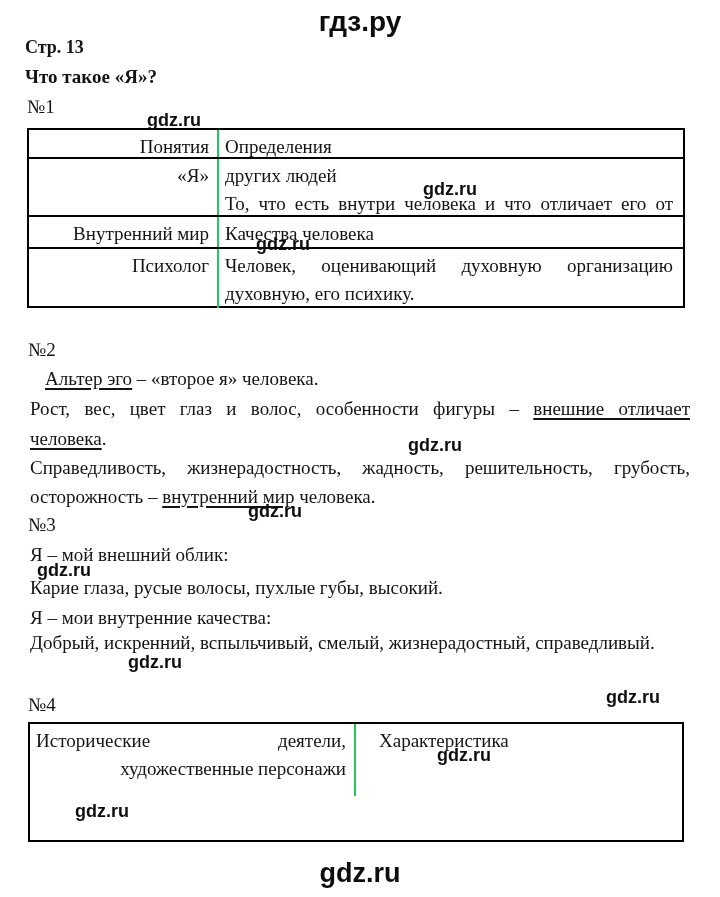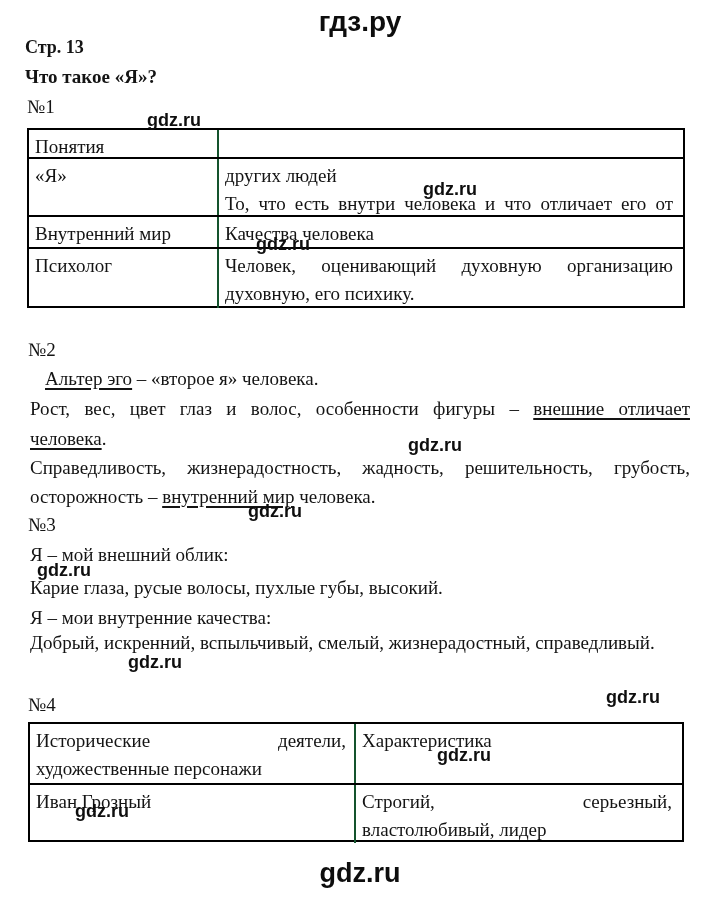--- a/index.html
+++ b/index.html
@@ -26,45 +26,46 @@
   .n1-label{left:27px;top:96px;font-size:19px;}
   .n2-label{left:28px;top:339px;font-size:19px;}
   .n3-label{left:28px;top:514px;font-size:19px;}
   .n4-label{left:28px;top:694px;font-size:19px;}
   
   .tbl{position:absolute;border:2px solid #000;box-sizing:border-box;font-size:19px;}
   .t1{left:27px;top:128px;width:658px;height:180px;}
   .t2{left:28px;top:722px;width:656px;height:120px;}
   .trow{display:flex;box-sizing:border-box;}
   .trow + .trow{border-top:2px solid #000;}
-  .c1{box-sizing:border-box;border-right:2px solid #14532d;padding:3px 8px 0 6px;}
+  .c1{box-sizing:border-box;border-right:2px solid #22c55e;padding:3px 8px 0 6px;text-align:right;}
   .t1 .c1{width:190px;}
   .t2 .c1{width:326px;}
   .c2{box-sizing:border-box;flex:1;padding:3px 10px 0 6px;}
   .cellline{line-height:28px;}
   .celljust{text-align:justify;text-align-last:justify;}
   .spread{display:flex;justify-content:space-between;}
   .t1 .h{height:27px;} .t1 .r1{height:58px;} .t1 .r2{height:32px;} .t1 .r3{height:61px;}
-  .t2 .h{height:59px;} .t2 .r1{height:60px;}
+  .t2 .h{height:72px;gap:17px;} .t2 .r1{height:60px;}
 </style>
 </head>
 <body>
 
 <div id="page">
 
   <div class="abs sans site-header">гдз.ру</div>
 
   <div class="abs line page-label">Стр. 13</div>
   <div class="abs line page-title">Что такое «Я»?</div>
 
   <div class="abs line n1-label">№1</div>
 
   <div class="tbl t1">
     <div class="trow h">
       <div class="c1 cellline">Понятия</div>
+      <div class="c2 cellline">Определения</div>
     </div>
     <div class="trow r1">
       <div class="c1 cellline">«Я»</div>
       <div class="c2">
         <div class="cellline">других людей</div>
         <div class="cellline celljust">То, что есть внутри человека и что отличает его от</div>
       </div>
     </div>
     <div class="trow r2">
       <div class="c1 cellline">Внутренний мир</div>
@@ -98,30 +99,20 @@
     <div class="trow h">
       <div class="c1">
         <div class="cellline spread">
             <span>Исторические</span>
             <span>деятели,</span>
           </div>
         <div class="cellline">художественные персонажи</div>
       </div>
       <div class="c2 cellline">Характеристика</div>
     </div>
-    <div class="trow r1">
-      <div class="c1 cellline">Иван Грозный</div>
-      <div class="c2">
-        <div class="cellline spread">
-            <span>Строгий,</span>
-            <span>серьезный,</span>
-          </div>
-        <div class="cellline">властолюбивый, лидер</div>
-      </div>
-    </div>
   </div>
 
   <div class="abs wm wm1">gdz.ru</div>
   <div class="abs wm wm2">gdz.ru</div>
   <div class="abs wm wm3">gdz.ru</div>
   <div class="abs wm wm4">gdz.ru</div>
   <div class="abs wm wm5">gdz.ru</div>
   <div class="abs wm wm6">gdz.ru</div>
   <div class="abs wm wm7">gdz.ru</div>
   <div class="abs wm wm8">gdz.ru</div>

